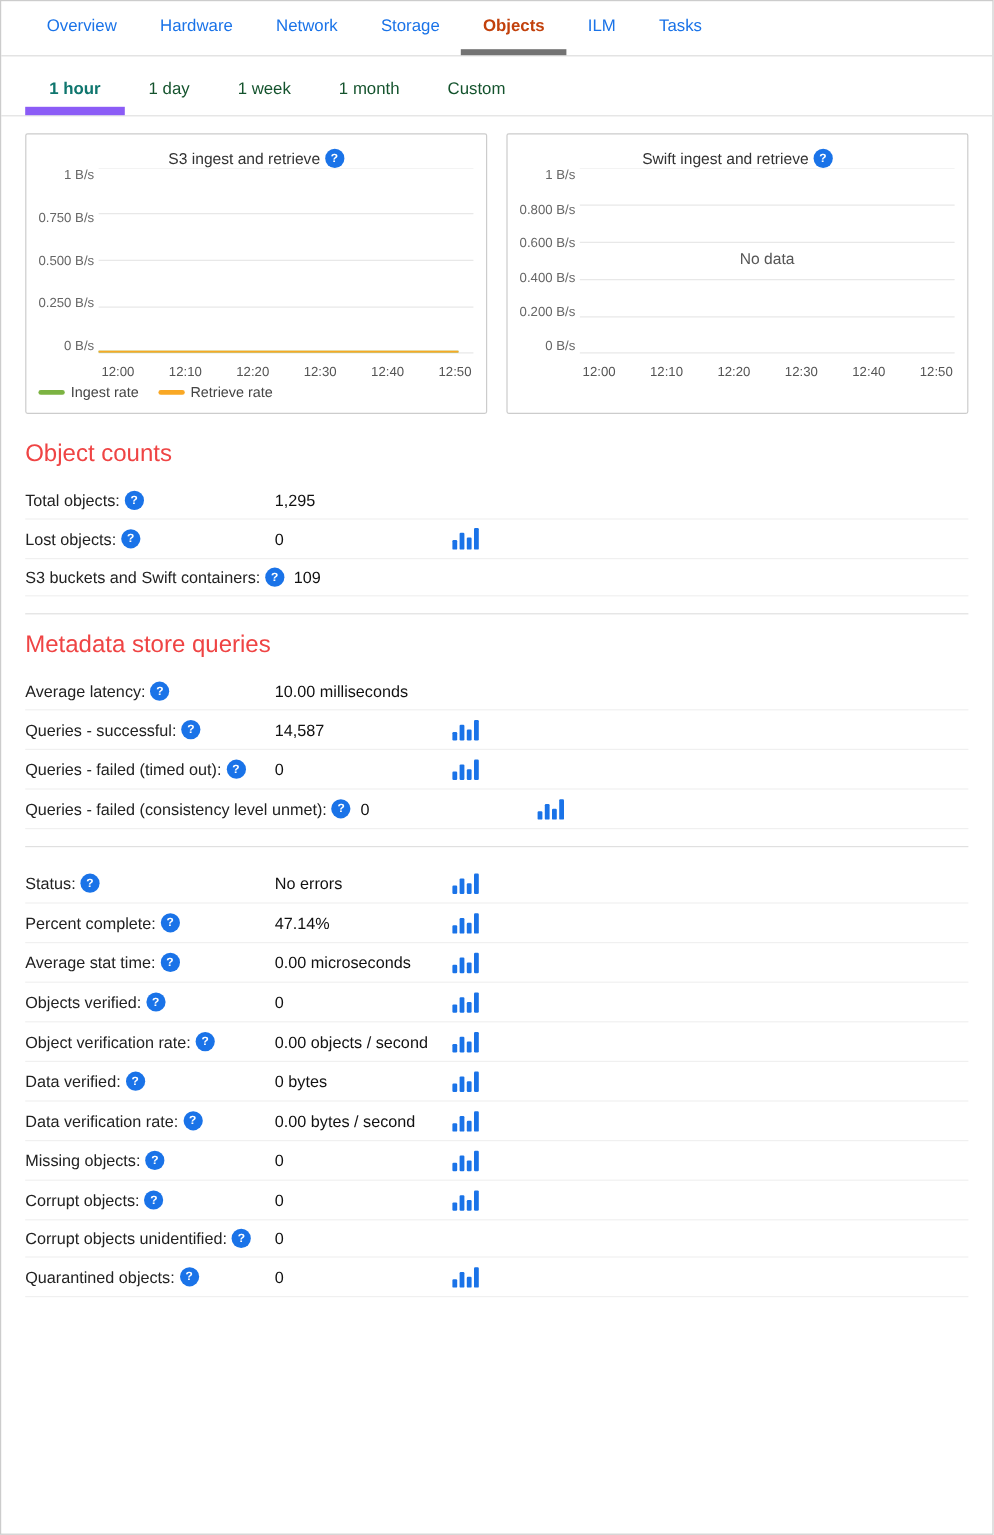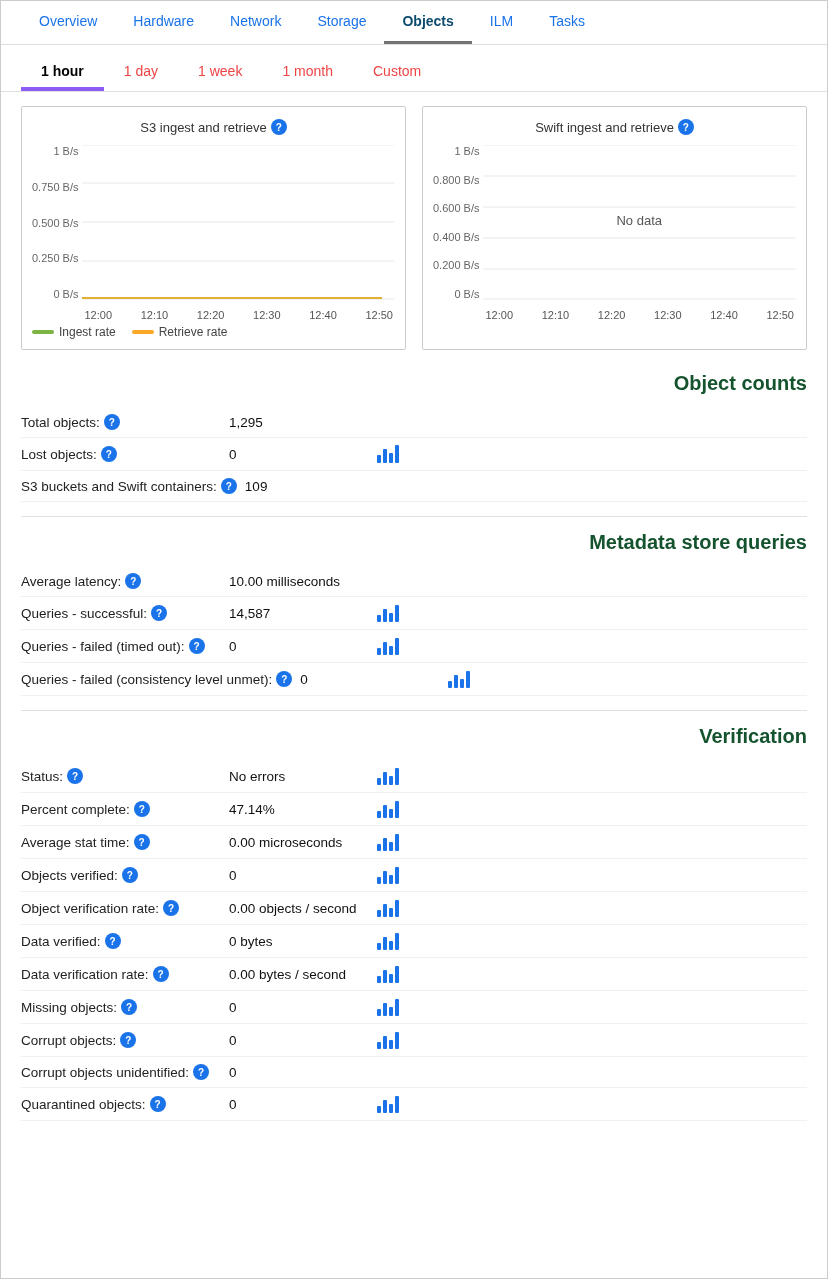--- a/index.html
+++ b/index.html
@@ -52,63 +52,63 @@
     }
     .tab-item {
       padding: 12px 18px;
       color: #1a73e8;
       cursor: pointer;
       font-size: 14px;
       border-bottom: 3px solid transparent;
       white-space: nowrap;
     }
     .tab-item.active {
-      color: #0c4a6e;
+      color: #c2410c;
       font-weight: 600;
-      border-bottom: 3px solid #737373;
+      border-bottom: 5px solid #737373;
     }
     .time-tabs {
       display: flex;
       gap: 0;
       padding: 10px 20px 0 20px;
       border-bottom: 1px solid #e0e0e0;
       margin-bottom: 14px;
     }
     .time-tab {
       padding: 8px 20px;
-      color: #ef4444;
+      color: #14532d;
       cursor: pointer;
       font-size: 14px;
       border-bottom: 3px solid transparent;
     }
     .time-tab.active {
-      color: #000000;
+      color: #0f766e;
       font-weight: 700;
-      border-bottom: 4px solid #8b5cf6;
+      border-bottom: 7px solid #8b5cf6;
     }
     .content-area {
       padding: 0 20px 20px 20px;
     }
     .charts-row {
       display: flex;
       gap: 16px;
       margin-bottom: 22px;
     }
     .chart-box {
       flex: 1;
       border: 1px solid #ccc;
       border-radius: 2px;
       padding: 12px 10px 10px 10px;
       background: #fff;
     }
     .chart-title {
       text-align: center;
       font-size: 13px;
       color: #333;
-      margin-bottom: 10px;
+      margin-bottom: 0;
       display: flex;
       align-items: center;
       justify-content: center;
       gap: 4px;
     }
     .help-icon {
       display: inline-flex;
       align-items: center;
       justify-content: center;
       width: 16px;
@@ -141,24 +141,23 @@
       align-items: center;
       gap: 5px;
     }
     .legend-color {
       width: 22px;
       height: 4px;
       border-radius: 2px;
     }
     .section-title {
       font-size: 20px;
-      font-weight: 700;
-      color: #14532d;
+      font-weight: 400;
+      color: #ef4444;
       margin: 10px 0 12px 0;
-      text-align: right;
     }
     .data-row {
       display: flex;
       align-items: center;
       padding: 7px 0;
       border-bottom: 1px solid #f0f0f0;
       gap: 8px;
     }
     .data-label {
       color: #222;
@@ -394,21 +393,20 @@
           <div class="bar" style="height:13px;"></div>
           <div class="bar" style="height:9px;"></div>
           <div class="bar" style="height:17px;"></div>
         </div>
       </div>
     </div>
 
     <div class="section-divider"></div>
 
     <div>
-      <div class="section-title">Verification</div>
 
       <div class="data-row">
         <div class="data-label">
           <span>Status:</span>
           <span class="help-icon">?</span>
         </div>
         <div class="data-value">No errors</div>
         <div class="chart-mini-icon">
           <div class="bar" style="height:7px;"></div>
           <div class="bar" style="height:13px;"></div>

